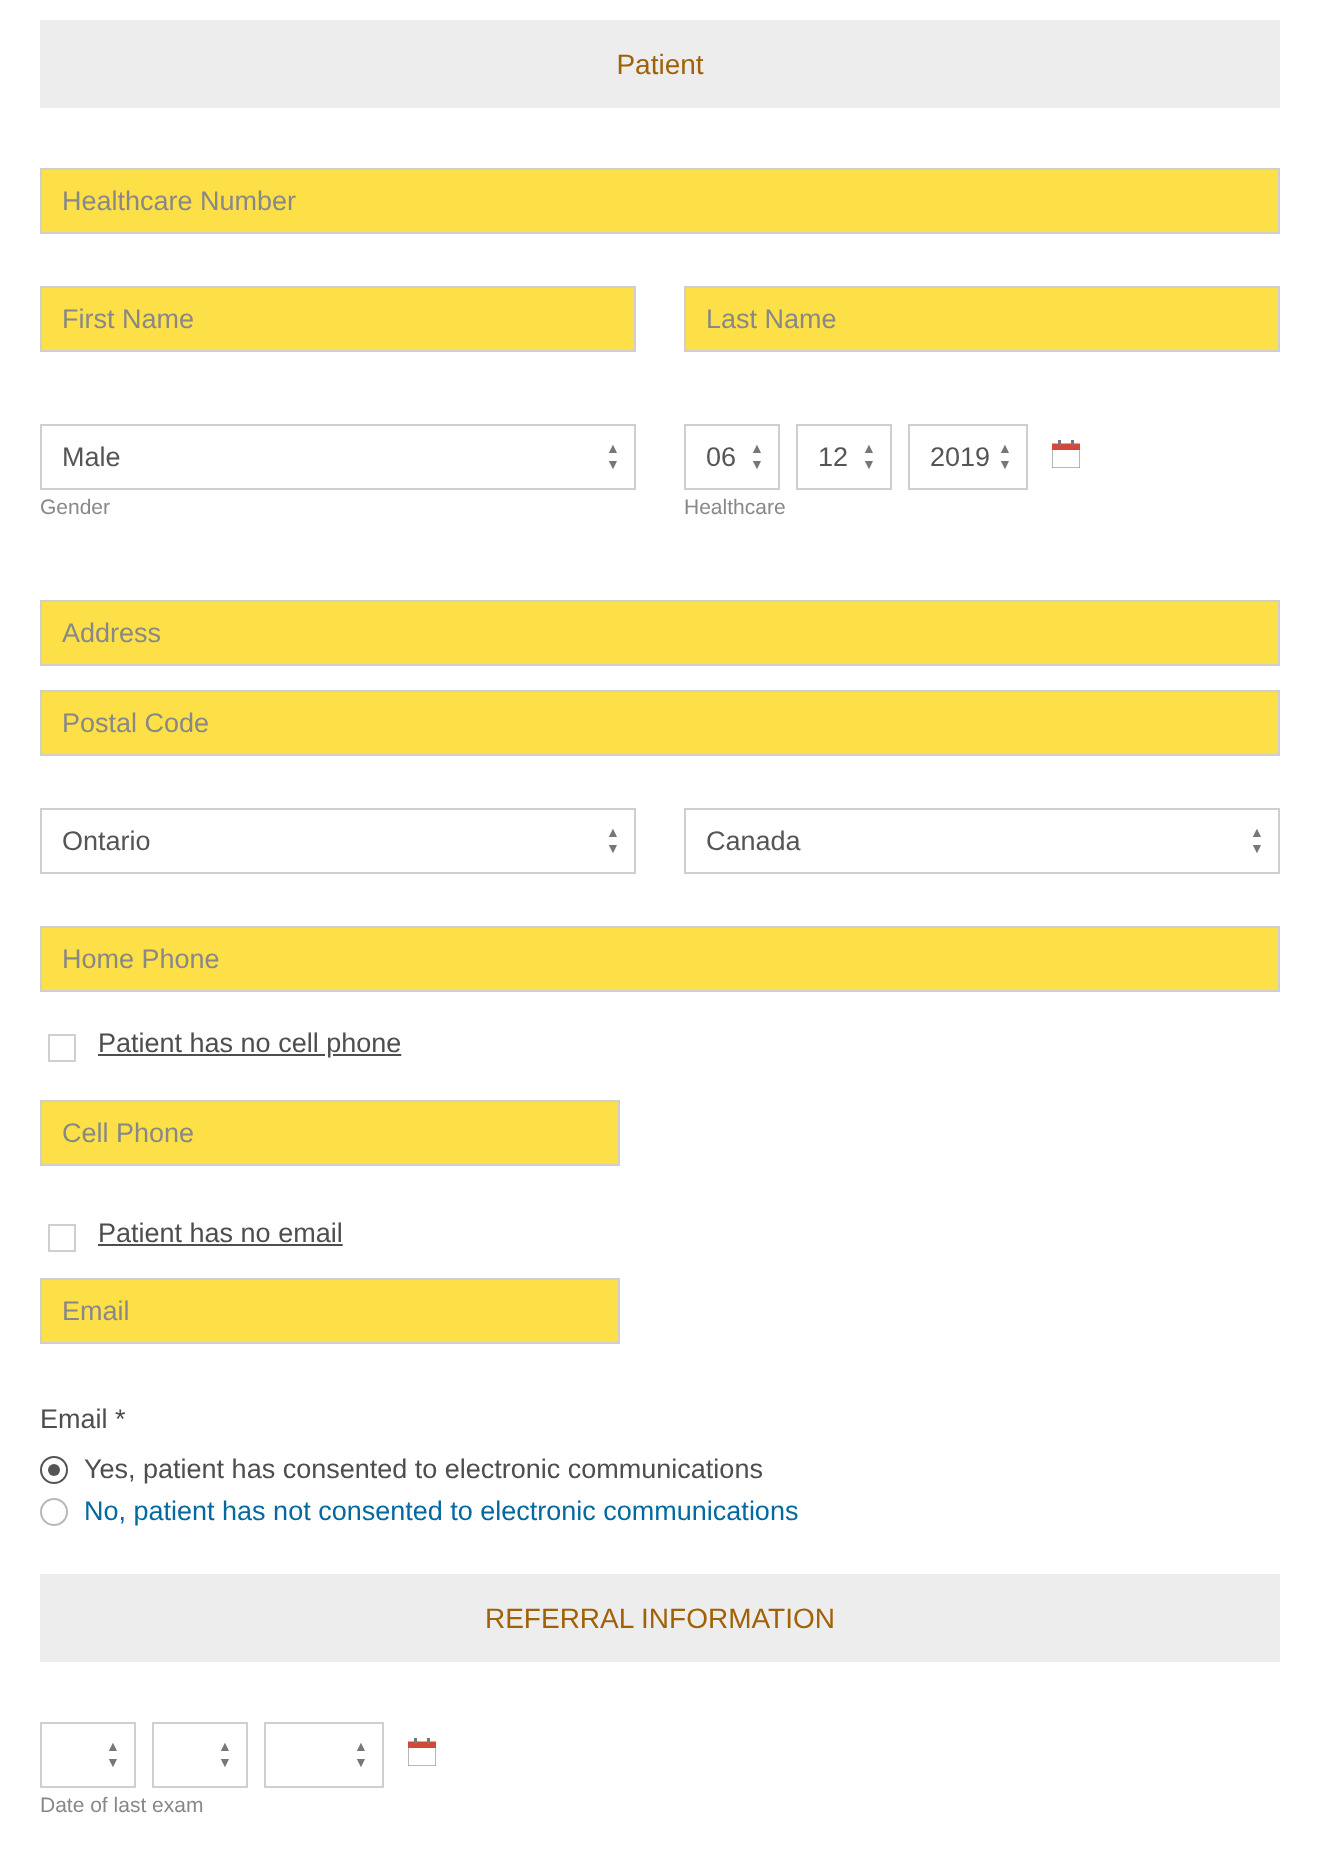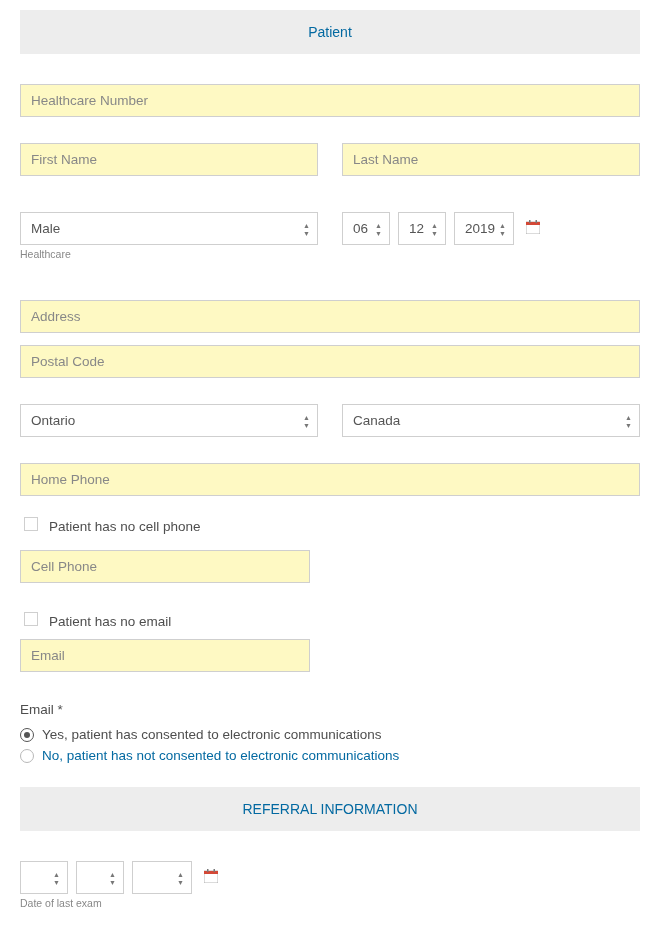--- a/index.html
+++ b/index.html
@@ -9,21 +9,21 @@
   font-family: "Segoe UI", "Helvetica Neue", Arial, sans-serif;
   font-size: 13.5px;
   color: #555;
 }
 .container {
   width: 620px;
   margin: 10px auto 0 auto;
 }
 .section-header {
   background: #ededed;
-  color: #0369a1;
+  color: #a16207;
   padding: 14px 4px;
   text-align: center;
   font-size: 14px;
   margin-bottom: 30px;
 }
 .section-header.second {
   margin-top: 24px;
   margin-bottom: 30px;
 }
 .row {
@@ -34,21 +34,21 @@
 }
 .col {
   flex: 1 1 0;
 }
 .col.narrow {
   flex: 0 0 290px;
 }
 .input {
   width: 100%;
   border: 1px solid #cfcfcf;
-  background: #fef9c3;
+  background: #fde047;
   color: #555;
   font-size: 13.5px;
   padding: 8px 10px;
   box-sizing: border-box;
 }
 .input::placeholder {
   color: #888;
 }
 .select-wrap {
   position: relative;
@@ -100,25 +100,26 @@
   width: 60px;
 }
 .calendar-icon-svg {
   width: 14px;
   height: 14px;
   display: inline-block;
   margin-left: 4px;
 }
 .check-row {
   display: flex;
-  align-items: flex-end;
+  align-items: flex-start;
   gap: 8px;
   font-size: 13.5px;
   color: #4e4e4e;
   margin-bottom: 10px;
+  text-decoration: underline;
 }
 .check-row input[type="checkbox"] {
   width: 14px;
   height: 14px;
   appearance: none;
   border: 1px solid #cfcfcf;
   background: #fff;
   cursor: pointer;
 }
 .legal-title {
@@ -232,20 +233,23 @@
             <rect x="0" y="2" width="14" height="3" fill="#d34836"></rect>
             <rect x="3" y="0" width="1.5" height="3" fill="#777"></rect>
             <rect x="9.5" y="0" width="1.5" height="3" fill="#777"></rect>
           </svg>
         </span>
       </div>
     </div>
   </div>
   <div class="row">
     <div class="col">
+      <div class="sublabel">Gender</div>
+    </div>
+    <div class="col">
       <div class="sublabel">Healthcare</div>
     </div>
   </div>
 
   <div class="vspace"></div>
 
   <div class="row">
     <input class="input" type="text" placeholder="Address" style="">
   </div>
 

